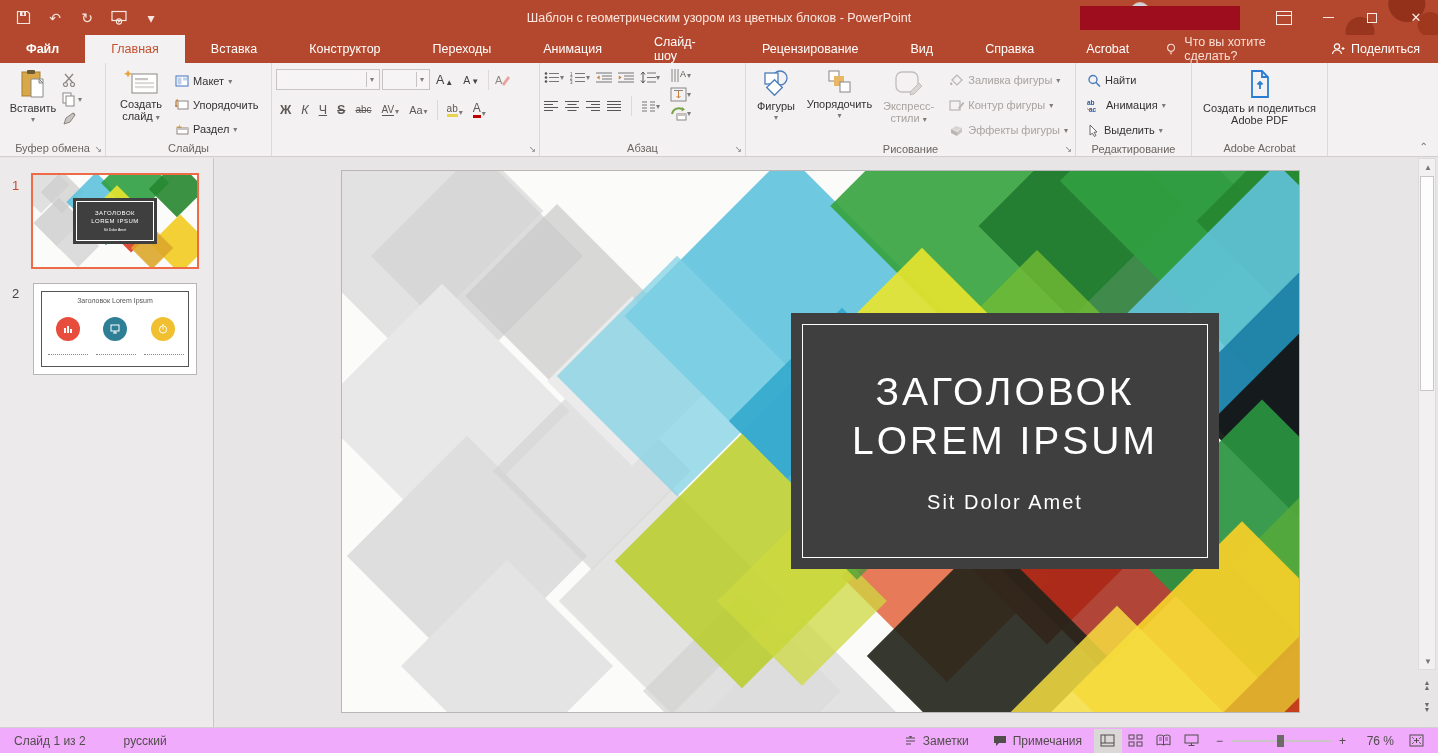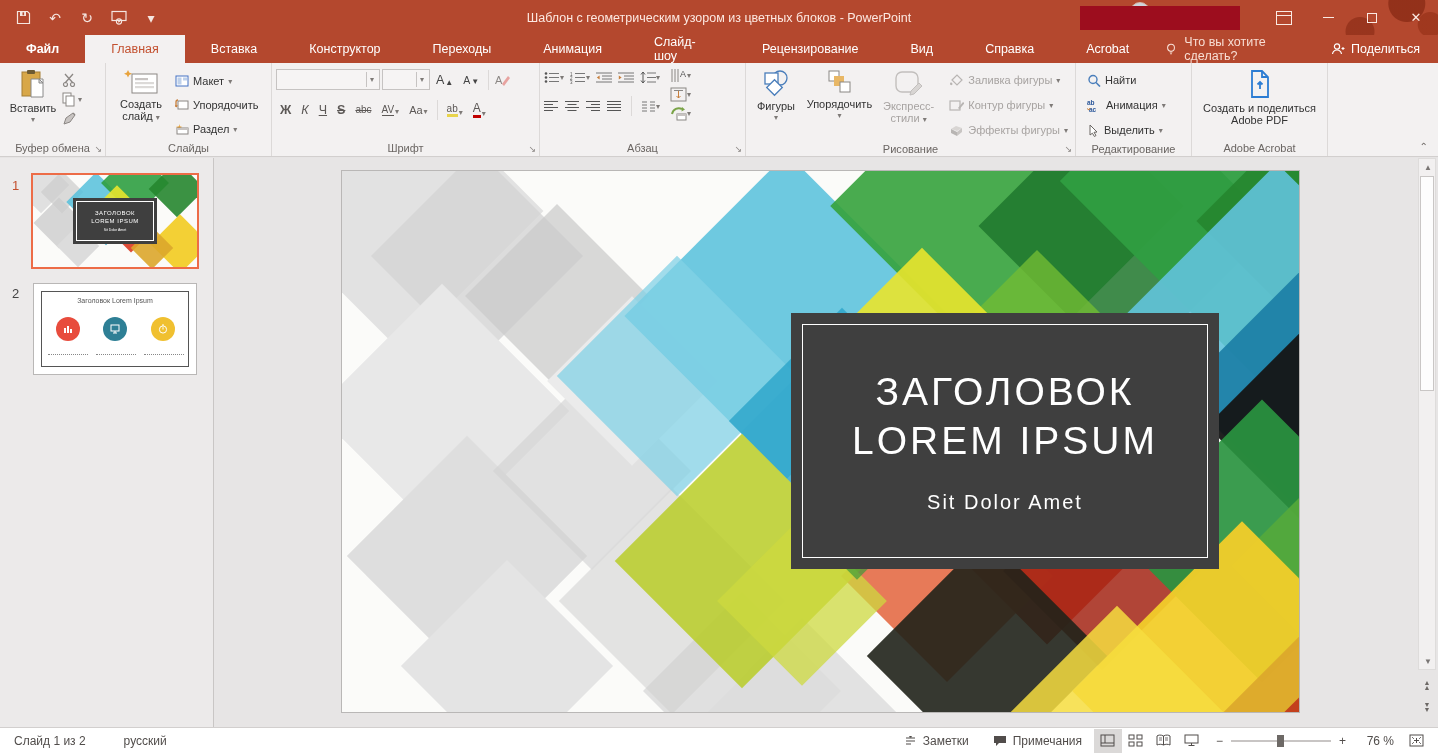--- a/index.html
+++ b/index.html
@@ -74,21 +74,21 @@
   .tb-line { color:#fff; font-size:39px; letter-spacing:3px; line-height:1.25; font-weight:400; }
   .tb-sub { color:#fff; font-size:20px; letter-spacing:2px; margin-top:26px; }
 
   .vscroll { position:absolute; right:2px; top:0; width:18px; height:100%; }
   .vs-track { position:absolute; left:0; top:0; width:18px; height:512px; background:#f2f0f0; border:1px solid #dedcdb; }
   .vs-arrow { position:absolute; left:0; width:18px; height:16px; display:flex; align-items:center; justify-content:center; font-size:8px; color:#7a7674; }
   .vs-thumb { position:absolute; left:1px; top:17px; width:14px; height:215px; background:#fdfdfd; border:1px solid #c9c6c5; }
   .dbl { position:absolute; left:0; width:18px; height:18px; display:flex; flex-direction:column; align-items:center; justify-content:center; color:#6d6966; font-size:7px; line-height:5px; }
 
   
-  .statusbar { position:absolute; left:0; top:727px; width:100%; height:26px; background:#ffffff; border-top:1px solid #d2cfce; display:flex; align-items:center; font-size:12px; color:#514d4b; }
+  .statusbar { position:absolute; left:0; top:727px; width:100%; height:26px; background:#f0abfc; border-top:1px solid #d2cfce; display:flex; align-items:center; font-size:12px; color:#514d4b; }
   .sb-left { display:flex; gap:38px; padding-left:14px; }
   .sb-right { margin-left:auto; display:flex; align-items:center; gap:0; padding-right:8px; }
   .sb-item { display:flex; align-items:center; gap:6px; padding:0 12px; height:26px; }
   .viewbtn { width:28px; height:24px; display:flex; align-items:center; justify-content:center; }
   .viewbtn.active { background:#dbd9d8; }
   .zoomctl { display:flex; align-items:center; gap:8px; padding:0 10px; }
   .ztrack { position:relative; width:100px; height:2px; background:#c8c5c4; }
   .zthumb { position:absolute; left:46px; top:-5px; width:7px; height:12px; background:#6d6966; }
   .zpct { width:38px; text-align:right; }
 </style>
@@ -291,23 +291,20 @@
           <span class="lb" style="font-size:10px;">
               <span style="border-bottom:3px solid #e8d44c;">ab</span>
               <span class="arrow">▾</span>
             </span>
           <span class="lb" style="font-size:12px;">
               <span style="border-bottom:3px solid #c00000;">А</span>
               <span class="arrow">▾</span>
             </span>
         </div>
       </div>
-      <div class="rg-label">
-          <span>Шрифт</span>
-        </div>
       <span class="launcher">↘</span>
     </div>
 
     <div class="rgroup" style="width:206px;">
       <div class="rg-content">
         <div style="display:flex; flex-direction:column;">
           <div class="fontrow" style="padding-top:5px; gap:6px;">
             <span style="display:flex;align-items:center;">
                 <svg width="16" height="13" viewBox="0 0 16 13">
                   <circle cx="2" cy="2.5" r="1.3" fill="#555"></circle>

